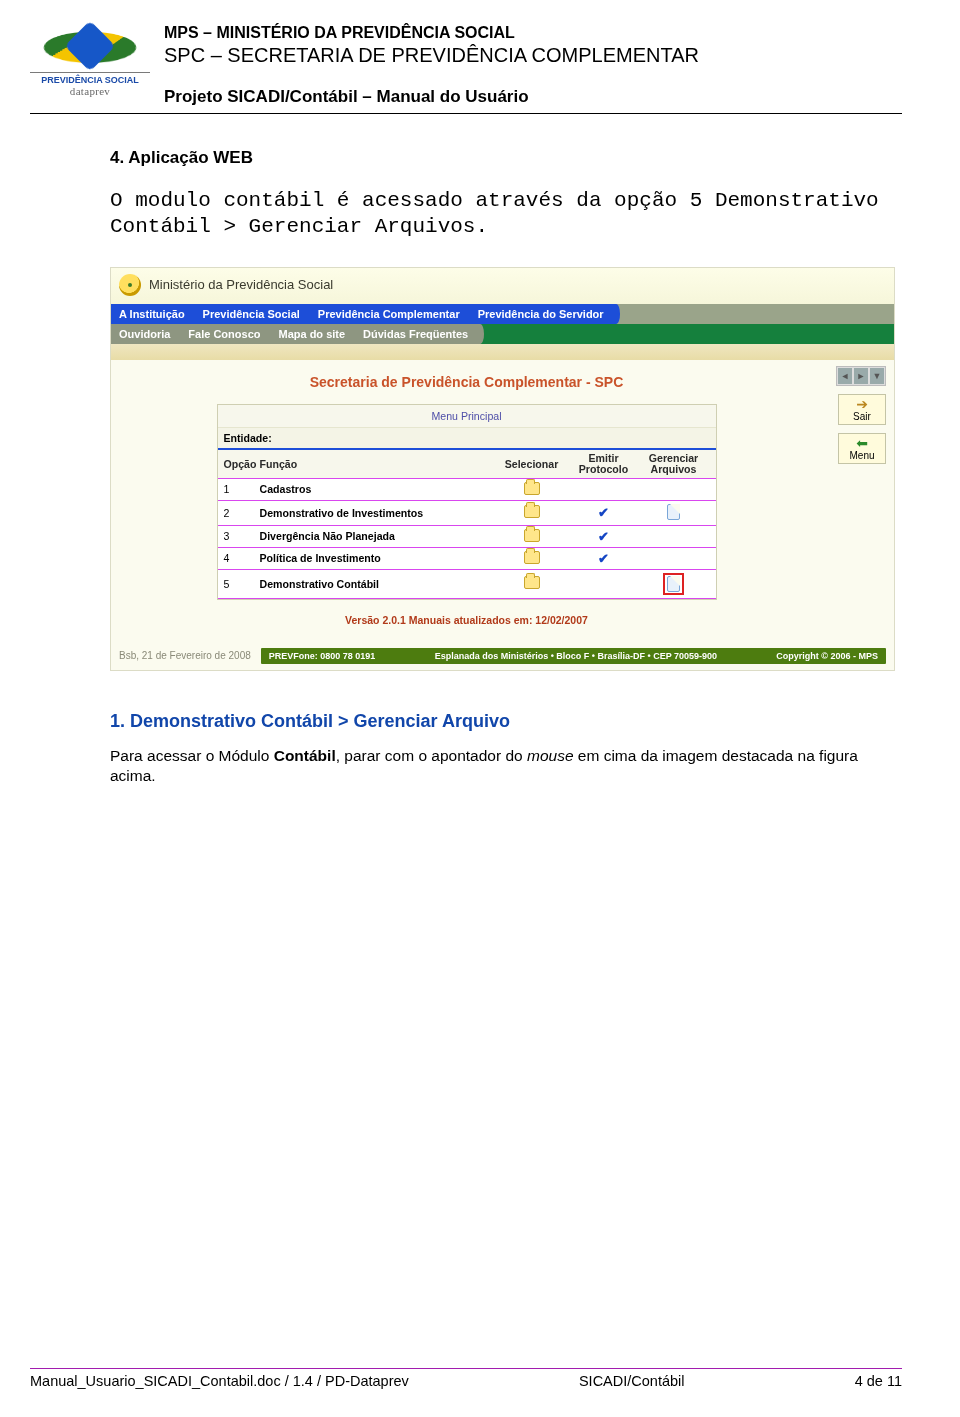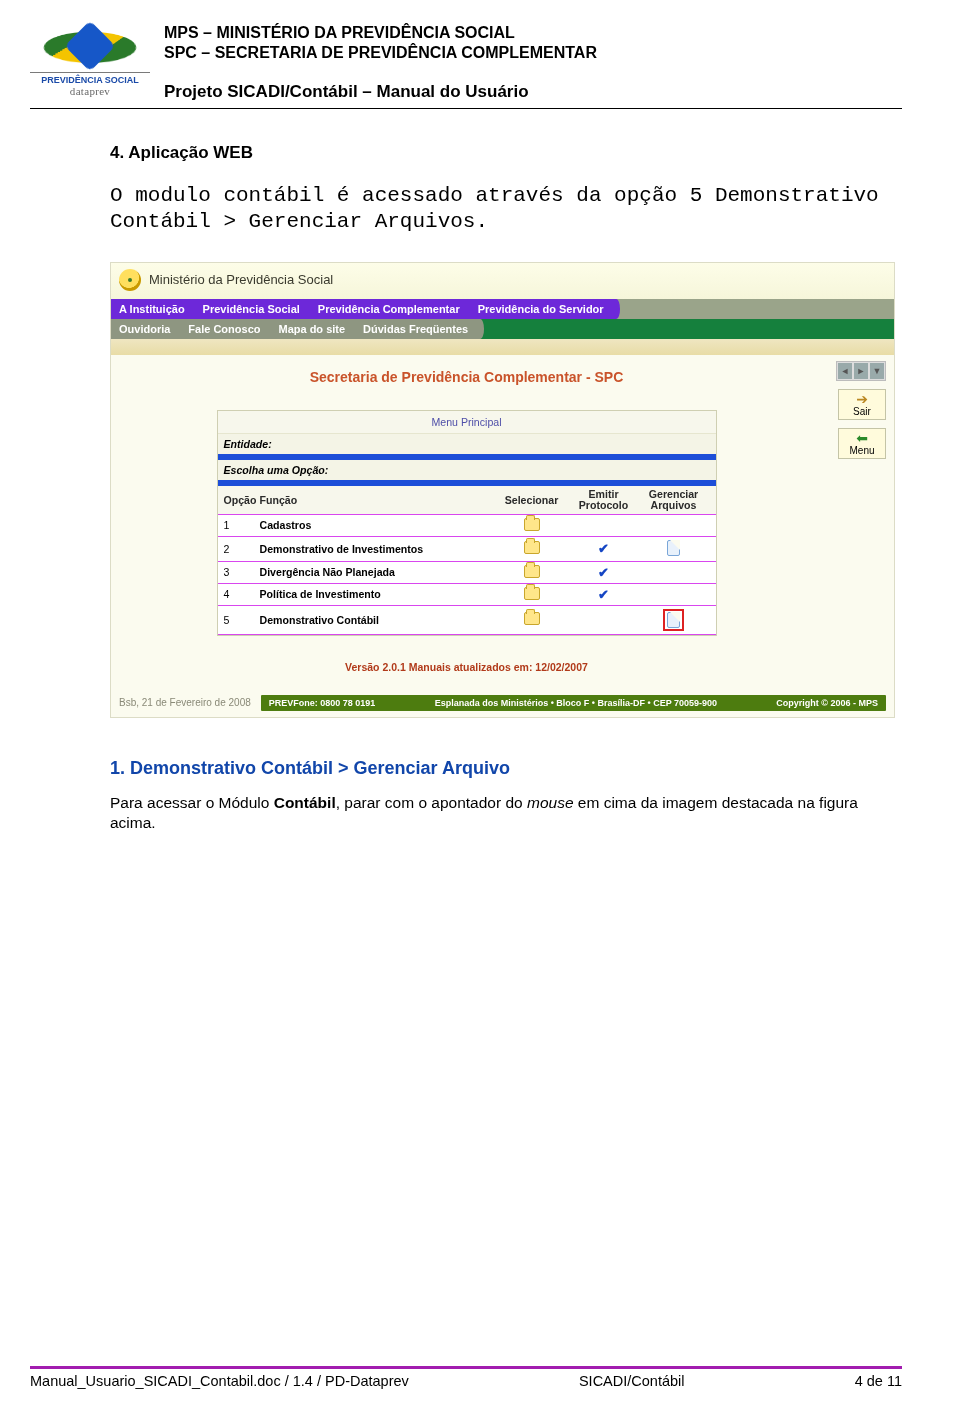--- a/index.html
+++ b/index.html
@@ -45,21 +45,21 @@
   .logo-caption {
     font-size: 9px; font-weight: bold; color: #1a4aa8;
     border-top: 1px solid #7a7a7a; padding-top: 2px;
   }
   .logo-sub {
     font-family: "Times New Roman", serif;
     font-size: 11px; color: #6a6a6a; letter-spacing: .3px;
   }
   .head-text { flex: 1; padding-top: 2px; }
   .head-text .h1 { font-weight: bold; font-size: 16px; margin-bottom: 2px; }
-  .head-text .h2 { font-weight: bold; font-size: 16px; margin-bottom: 20px; }
+  .head-text .h2 { font-weight: normal; font-size: 20px; margin-bottom: 20px; }
   .head-text .h3 { font-weight: bold; font-size: 17px; }
 
   
   .sec-title { font-size: 17px; font-weight: bold; margin: 4px 0 20px 80px; }
   .para { font-size: 21px; margin: 0 0 26px 80px; line-height: 1.25; font-family: Liberation Mono, monospace; }
 
   
   .screenshot {
     margin: 0 0 0 80px;
     width: 785px;
@@ -92,62 +92,62 @@
   .ss-nav1 .tab, .ss-nav2 .tab {
     padding: 4px 10px 4px 8px;
     position: relative;
   }
   .ss-nav1 .tab:after, .ss-nav2 .tab:after {
     content: ""; position: absolute; right: -6px; top: 0; bottom: 0;
     width: 12px; background: inherit;
     border-radius: 0 60% 60% 0 / 0 100% 100% 0;
   }
   .ss-nav2 { background: #15803d; }
-  .ss-nav1 .tab { background: #6d28d9; }
+  .ss-nav1 .tab { background: #1d4ed8; }
   .ss-nav2 .tab { background: #8e9681; }
 
   .ss-band { height: 16px; background: linear-gradient(#efe6c1, #e8dca6); }
 
   .ss-main {
     display: grid;
     grid-template-columns: 1fr 64px;
     gap: 8px;
     padding: 6px 8px 8px 8px;
     background: #fbfbef;
     align-items: start;
   }
   .ss-center { }
   .spc-title {
     text-align: center; color: #c9532a; font-weight: bold;
     font-size: 14px; padding: 8px 0 14px;
   }
   .menu-card {
-    margin: 11px auto; width: 500px;
+    margin: 0 auto; width: 500px;
     border: 1px solid #cfcfb2;
     background: #fff;
     font-size: 10.6px;
   }
   .menu-card .mc-title {
     text-align: center; color: #4e4ea8; font-weight: 500;
     padding: 5px 0; border-bottom: 1px solid #e6e6cf;
     background: #f7f7ec;
   }
   .mc-row {
     display: grid;
     grid-template-columns: 36px 1fr 76px 68px 72px;
     align-items: center;
     border-bottom: 1px solid #d946ef;
     padding: 3px 6px;
   }
   .mc-row.header { font-weight: bold; color: #2a2a2a; background: #f7f7ec; }
   .mc-row span { white-space: nowrap; }
   .mc-row .c-sel, .mc-row .c-emit, .mc-row .c-ger { text-align: center; }
   .mc-label-row {
-    padding: 4px 6px; border-bottom: 6px solid #1d4ed8;
-    font-weight: bold; background: #f4f4e6; font-style: italic;
+    padding: 4px 6px; border-bottom: 2px solid #1d4ed8;
+    font-weight: bold; background: #f4f4e6;
   }
   .ic-folder {
     display: inline-block; width: 16px; height: 13px; position: relative;
     background: #ffe68a; border: 1px solid #c9a62c; border-radius: 2px;
   }
   .ic-folder:before {
     content: ""; position: absolute; top: -4px; left: 1px; width: 7px; height: 4px;
     background: #ffe68a; border: 1px solid #c9a62c; border-bottom: 0;
     border-radius: 2px 2px 0 0;
   }
@@ -199,21 +199,21 @@
 
   .sec-title2 {
     font-size: 18px; font-weight: bold; color: #1146aa;
     margin: 40px 0 14px 80px;
   }
   .para2 { font-size: 15.5px; margin: 0 0 0 80px; line-height: 1.3; }
 
   
   .doc-footer {
     position: absolute; left: 30px; right: 58px; bottom: 28px;
-    border-top: 3px solid #a21caf;
+    border-top: 1px solid #a21caf;
     display: flex; justify-content: space-between;
     font-size: 14.5px; padding-top: 4px;
   }
 </style>
 </head>
 <body>
 
 <div class="page">
 
   <div class="doc-header">
@@ -255,23 +255,20 @@
     <div class="ss-band"></div>
 
     <div class="ss-main">
       <div class="ss-center">
         <div class="spc-title">Secretaria de Previdência Complementar - SPC</div>
 
         <div class="menu-card">
           <div class="mc-title">Menu Principal</div>
           <div class="mc-label-row">
             <span>Entidade:</span>
-          </div>
-          <div class="mc-label-row">
-            <span>Escolha uma Opção:</span>
           </div>
           <div class="mc-row header">
             <span>Opção</span>
             <span>Função</span>
             <span class="c-sel">Selecionar</span>
             <span class="c-emit" style="white-space:normal;line-height:1.05;">Emitir Protocolo</span>
             <span class="c-ger" style="white-space:normal;line-height:1.05;">Gerenciar Arquivos</span>
           </div>
 
           <div class="mc-row">

